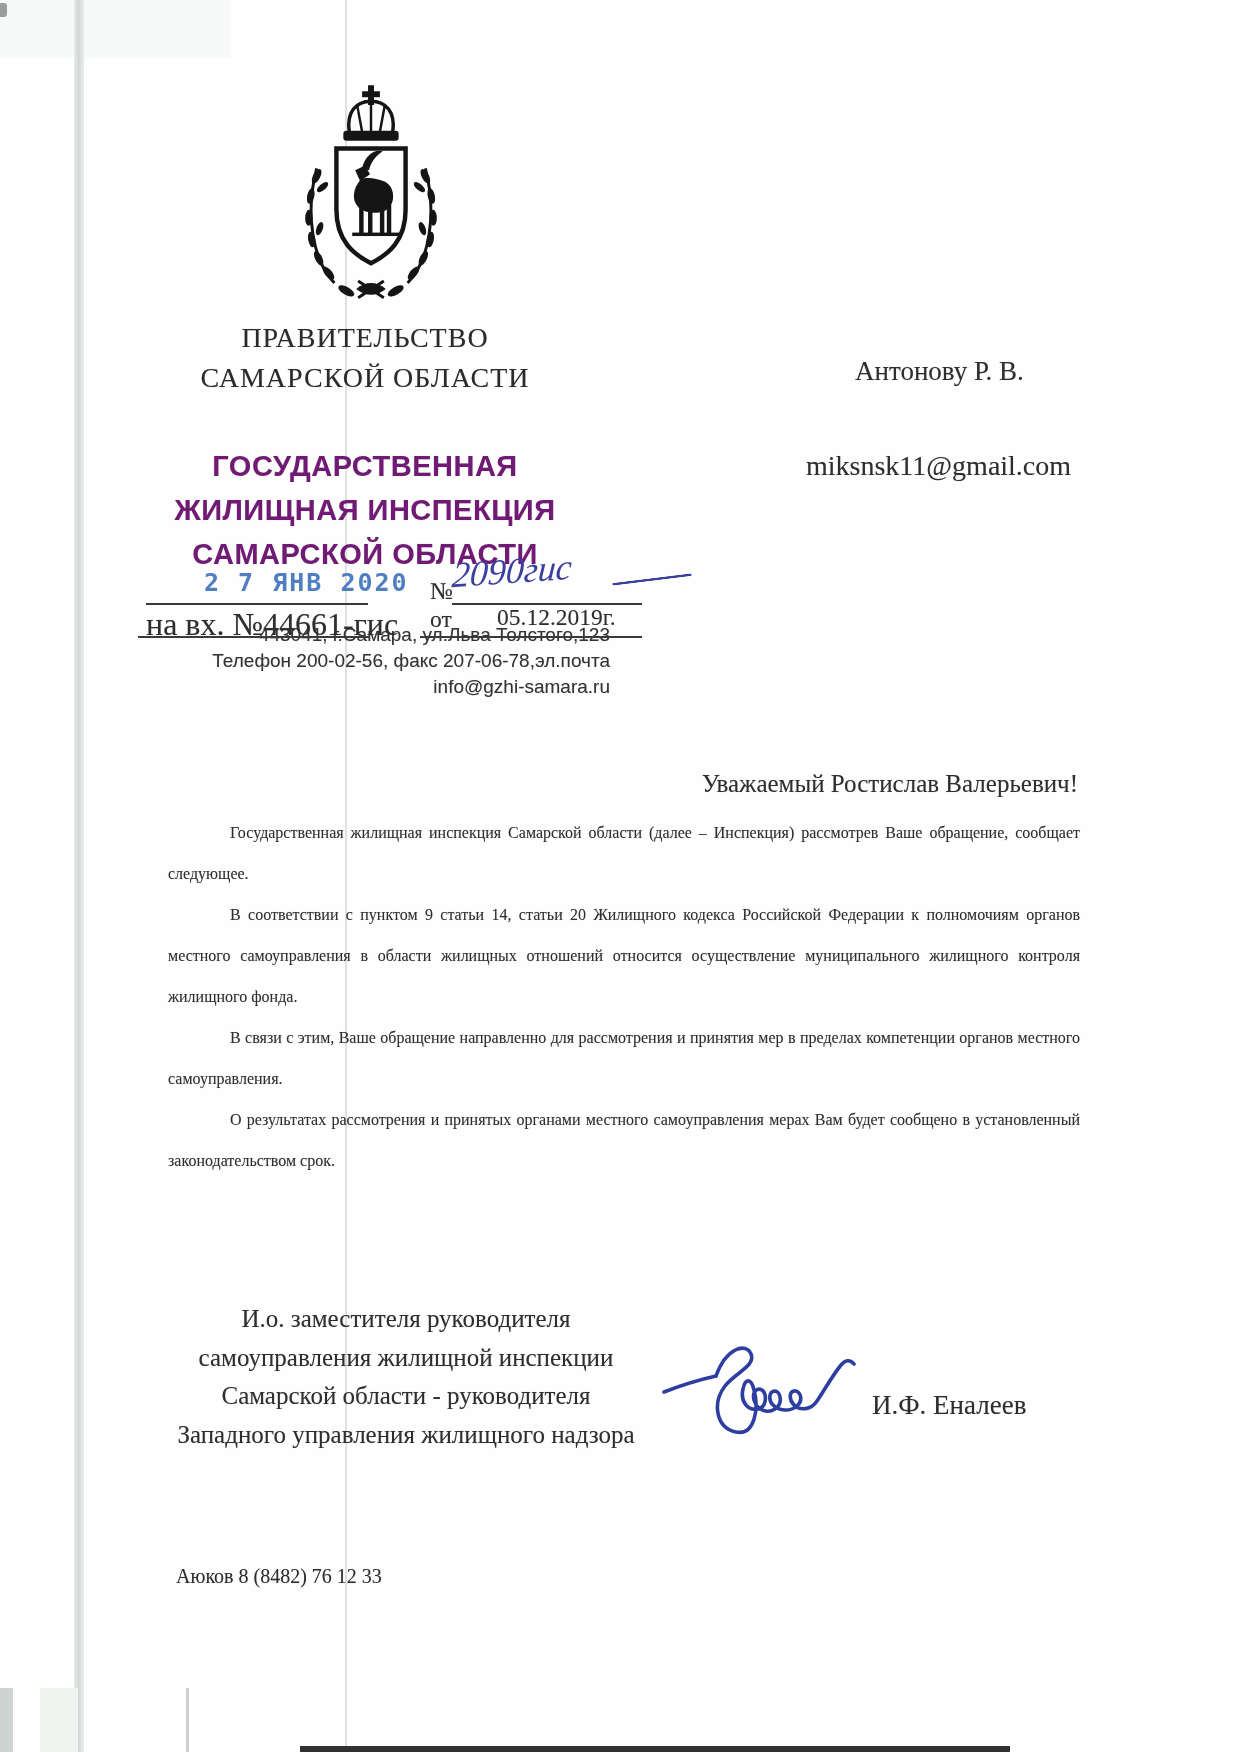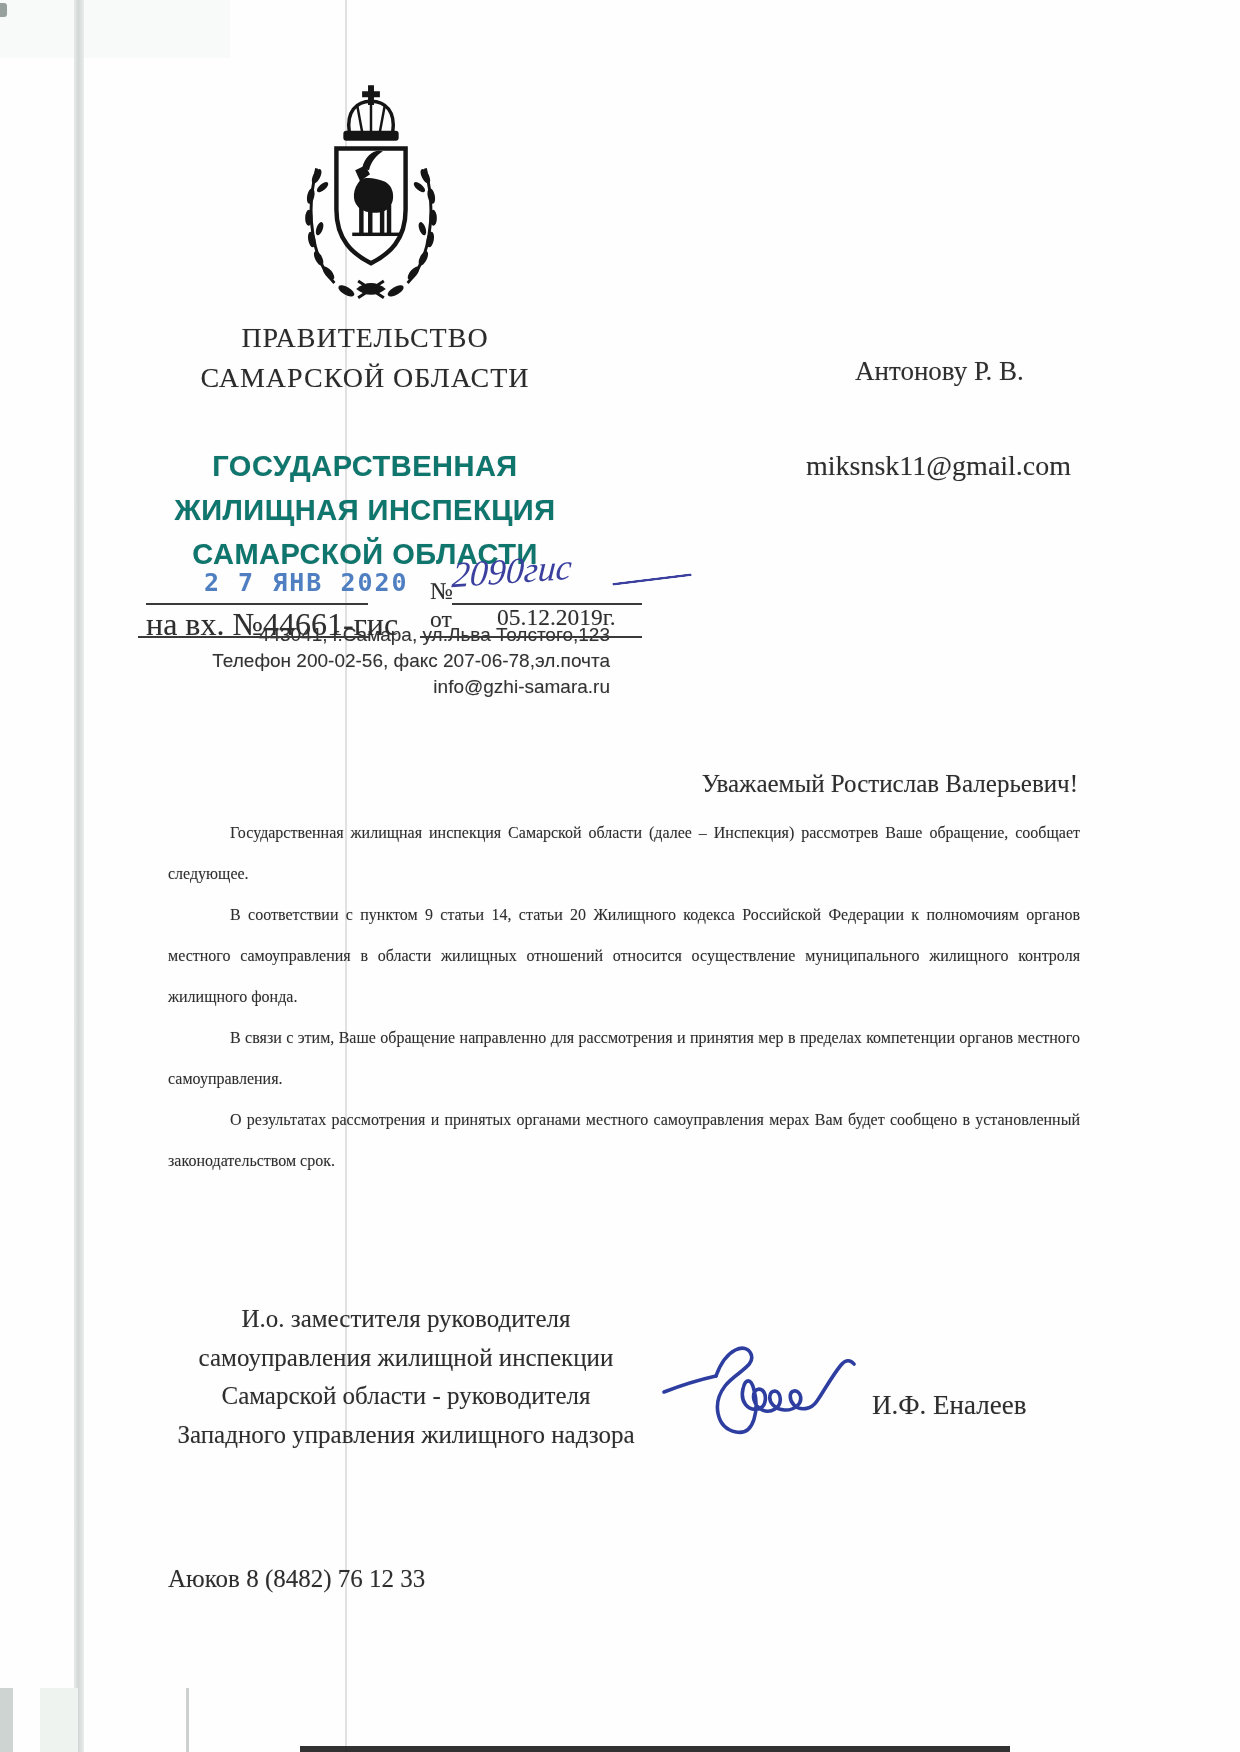--- a/index.html
+++ b/index.html
@@ -22,21 +22,21 @@
   .bl-strip2{left:40px;top:1688px;width:38px;height:64px;background:#eef3f0;z-index:0;}
   .bl-strip3{left:186px;top:1688px;width:3px;height:64px;background:#ccd1cf;z-index:0;}
   .bottom-bar{left:300px;top:1746px;width:710px;height:6px;background:#1c1c1c;opacity:.9;z-index:2;}
 
   
   .emblem{left:287px;top:84px;width:168px;height:228px;z-index:1;}
   .gov-block{left:120px;top:318px;width:490px;text-align:center;
     font-size:28px;line-height:40px;letter-spacing:1px;color:#2b2b2b;z-index:1;}
   .org-block{left:120px;top:444px;width:490px;text-align:center;
     font-family:"Liberation Sans",sans-serif;font-weight:bold;
-    font-size:29px;line-height:44px;letter-spacing:.5px;color:#0f766e;z-index:1;}
+    font-size:29px;line-height:44px;letter-spacing:.5px;color:#701a75;z-index:1;}
   .addr-block{left:120px;top:622px;width:490px;text-align:right;
     font-family:"Liberation Sans",sans-serif;font-size:19px;line-height:26px;color:#333;z-index:1;}
 
   
   .date-stamp{left:204px;top:568px;font-family:"DejaVu Sans Mono",monospace;
     font-weight:bold;font-size:25px;letter-spacing:2px;color:var(--stamp-ink,#4f7fc1);z-index:2;}
   .no-label{left:430px;top:578px;font-size:24px;z-index:2;}
   .hand-number{left:452px;top:550px;font-size:36px;font-style:italic;
     color:var(--handwriting-ink,#3b3f9e);transform:rotate(-4deg) skewX(-8deg);z-index:2;}
   .hand-flourish{left:612px;top:578px;width:80px;height:0;
@@ -60,21 +60,21 @@
   .body-text p{margin:0;font-size:16px;line-height:41px;text-align:justify;
     text-indent:62px;color:#2e2e2e;text-shadow:0 0 1px rgba(50,50,50,0.28);}
 
   
   .sign-position{left:160px;top:1300px;width:492px;text-align:center;
     font-size:25px;line-height:38.5px;z-index:1;}
   .sign-svg{left:658px;top:1338px;width:212px;height:112px;z-index:2;}
   .signer-name{left:872px;top:1390px;font-size:27px;z-index:1;}
 
   
-  .executor{left:168px;top:1565px;font-size:25px;z-index:1;}
+  .executor{left:176px;top:1565px;font-size:20px;z-index:1;}
 </style>
 </head>
 <body>
 
 <div class="page">
 
   <div class="abs corner-shade"></div>
   <div class="abs edge-band"></div>
   <div class="abs fold-line"></div>
   <div class="abs corner-speck"></div>

